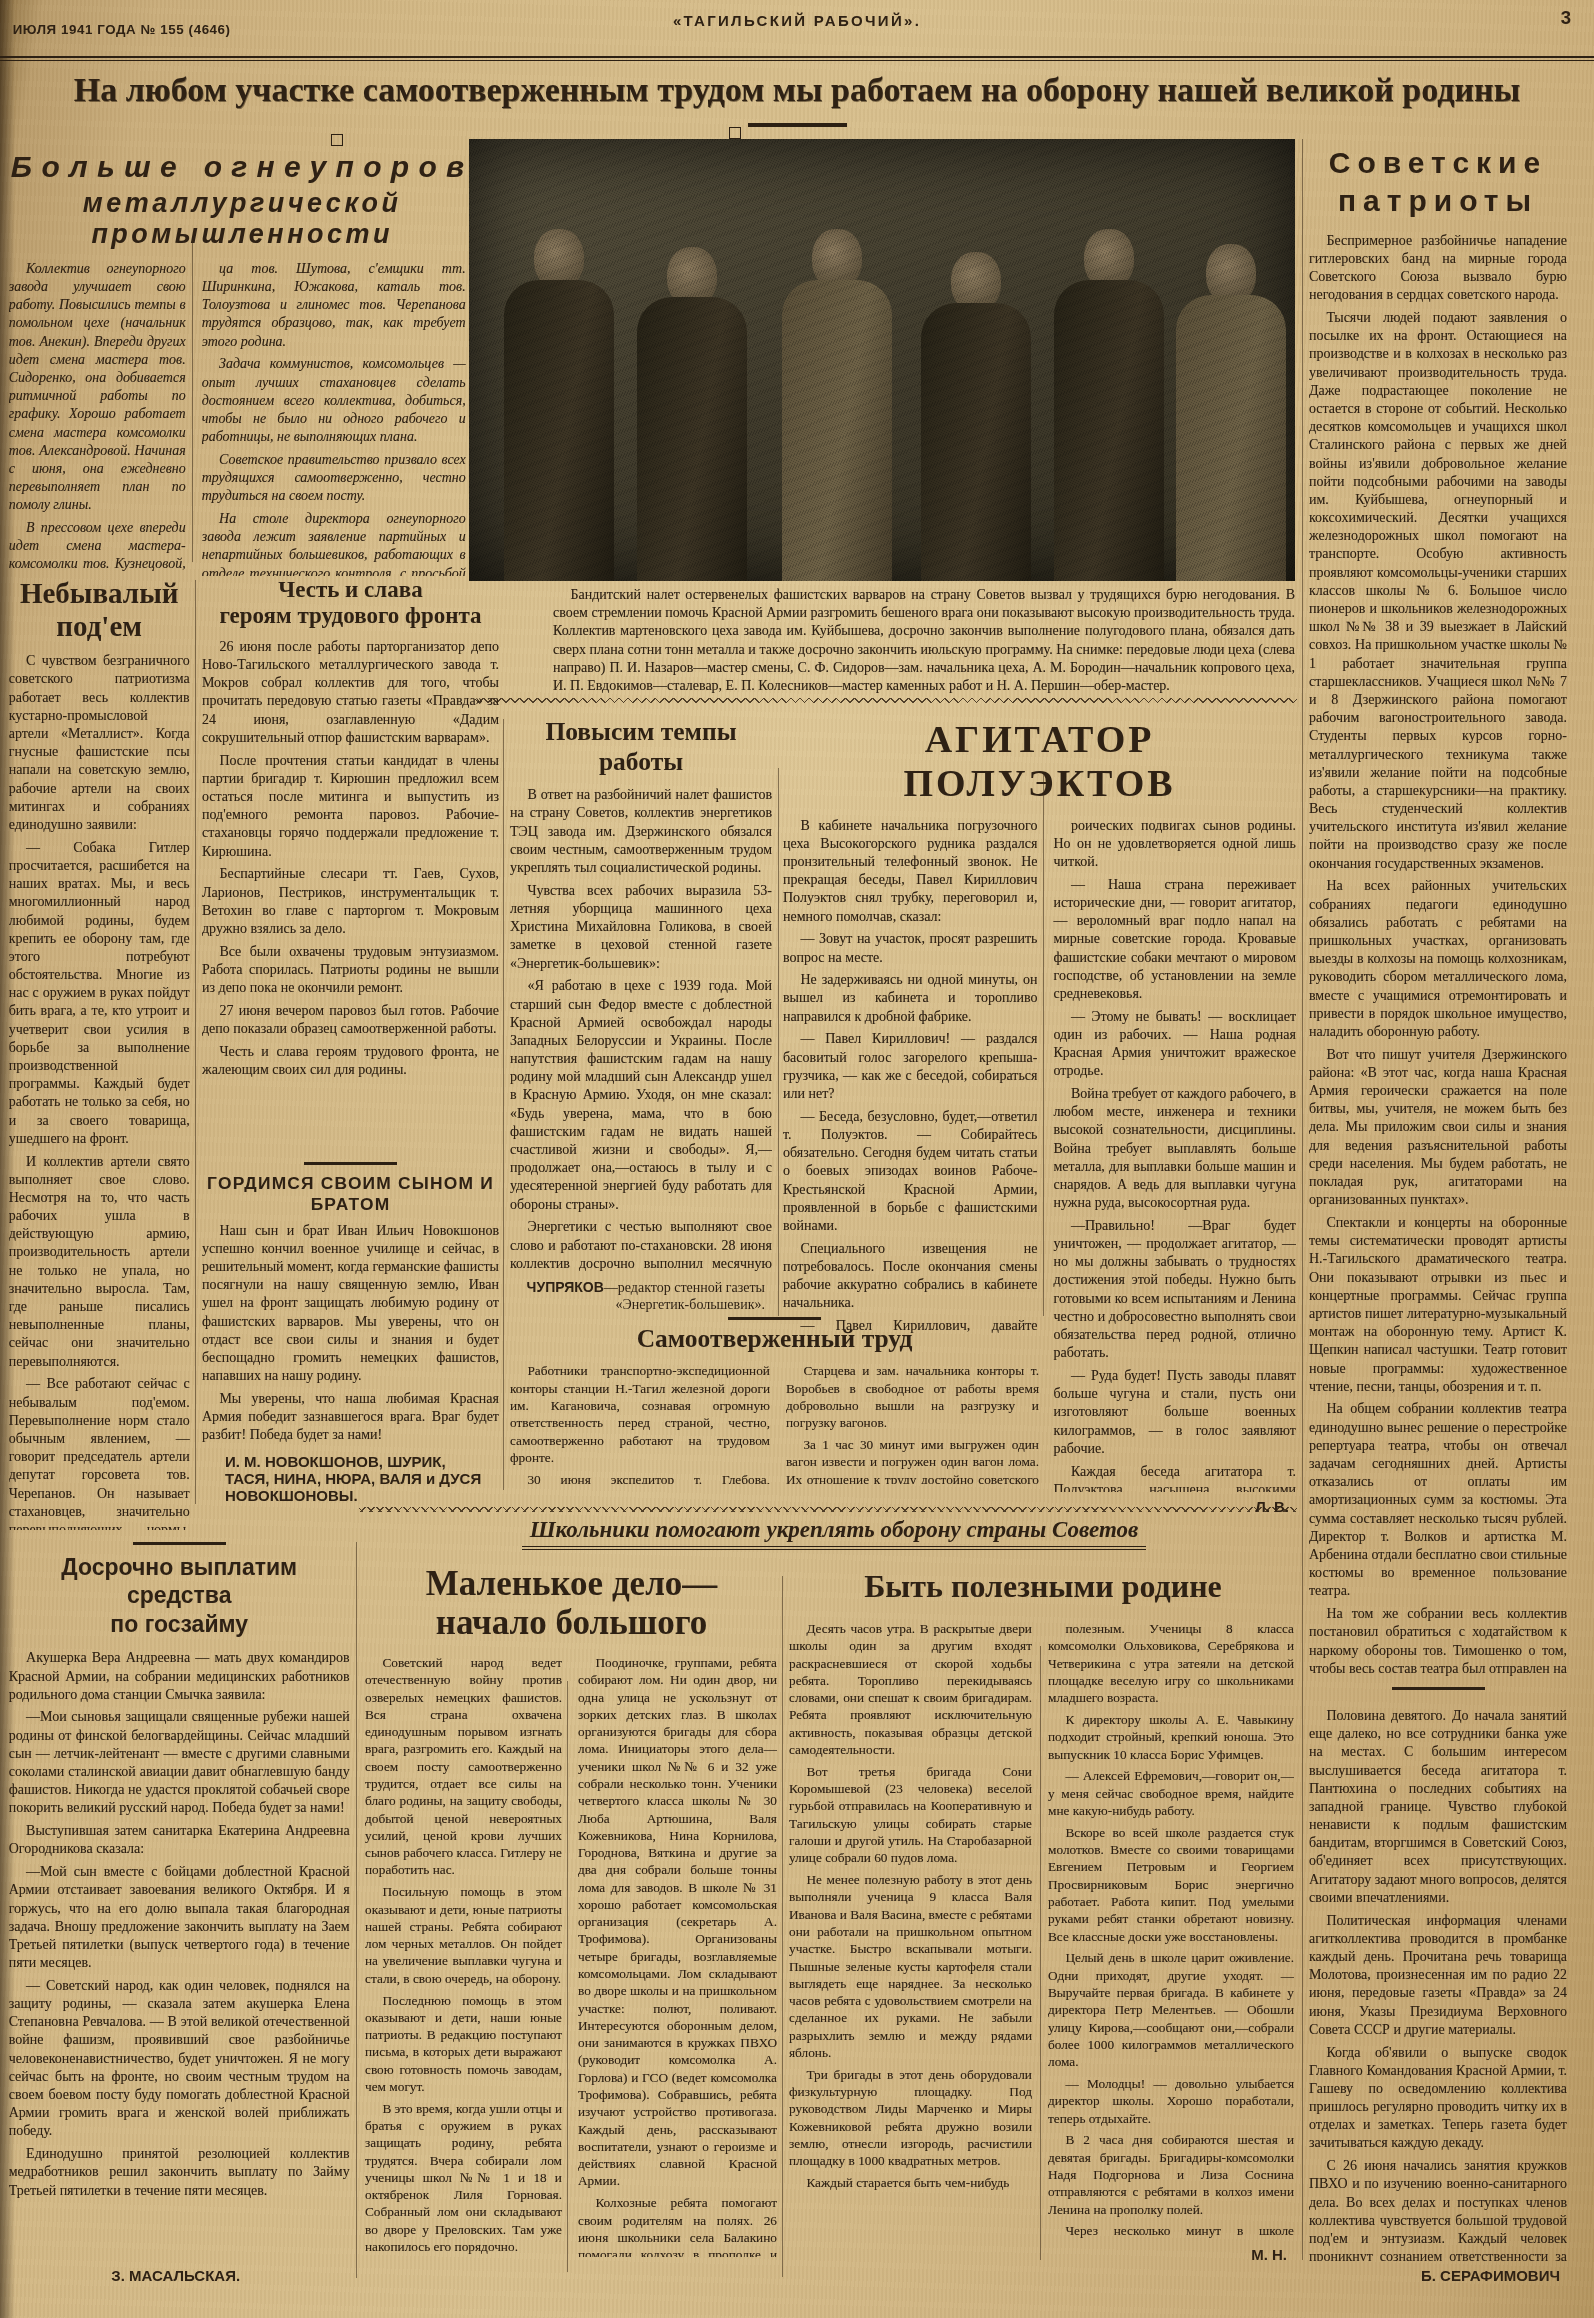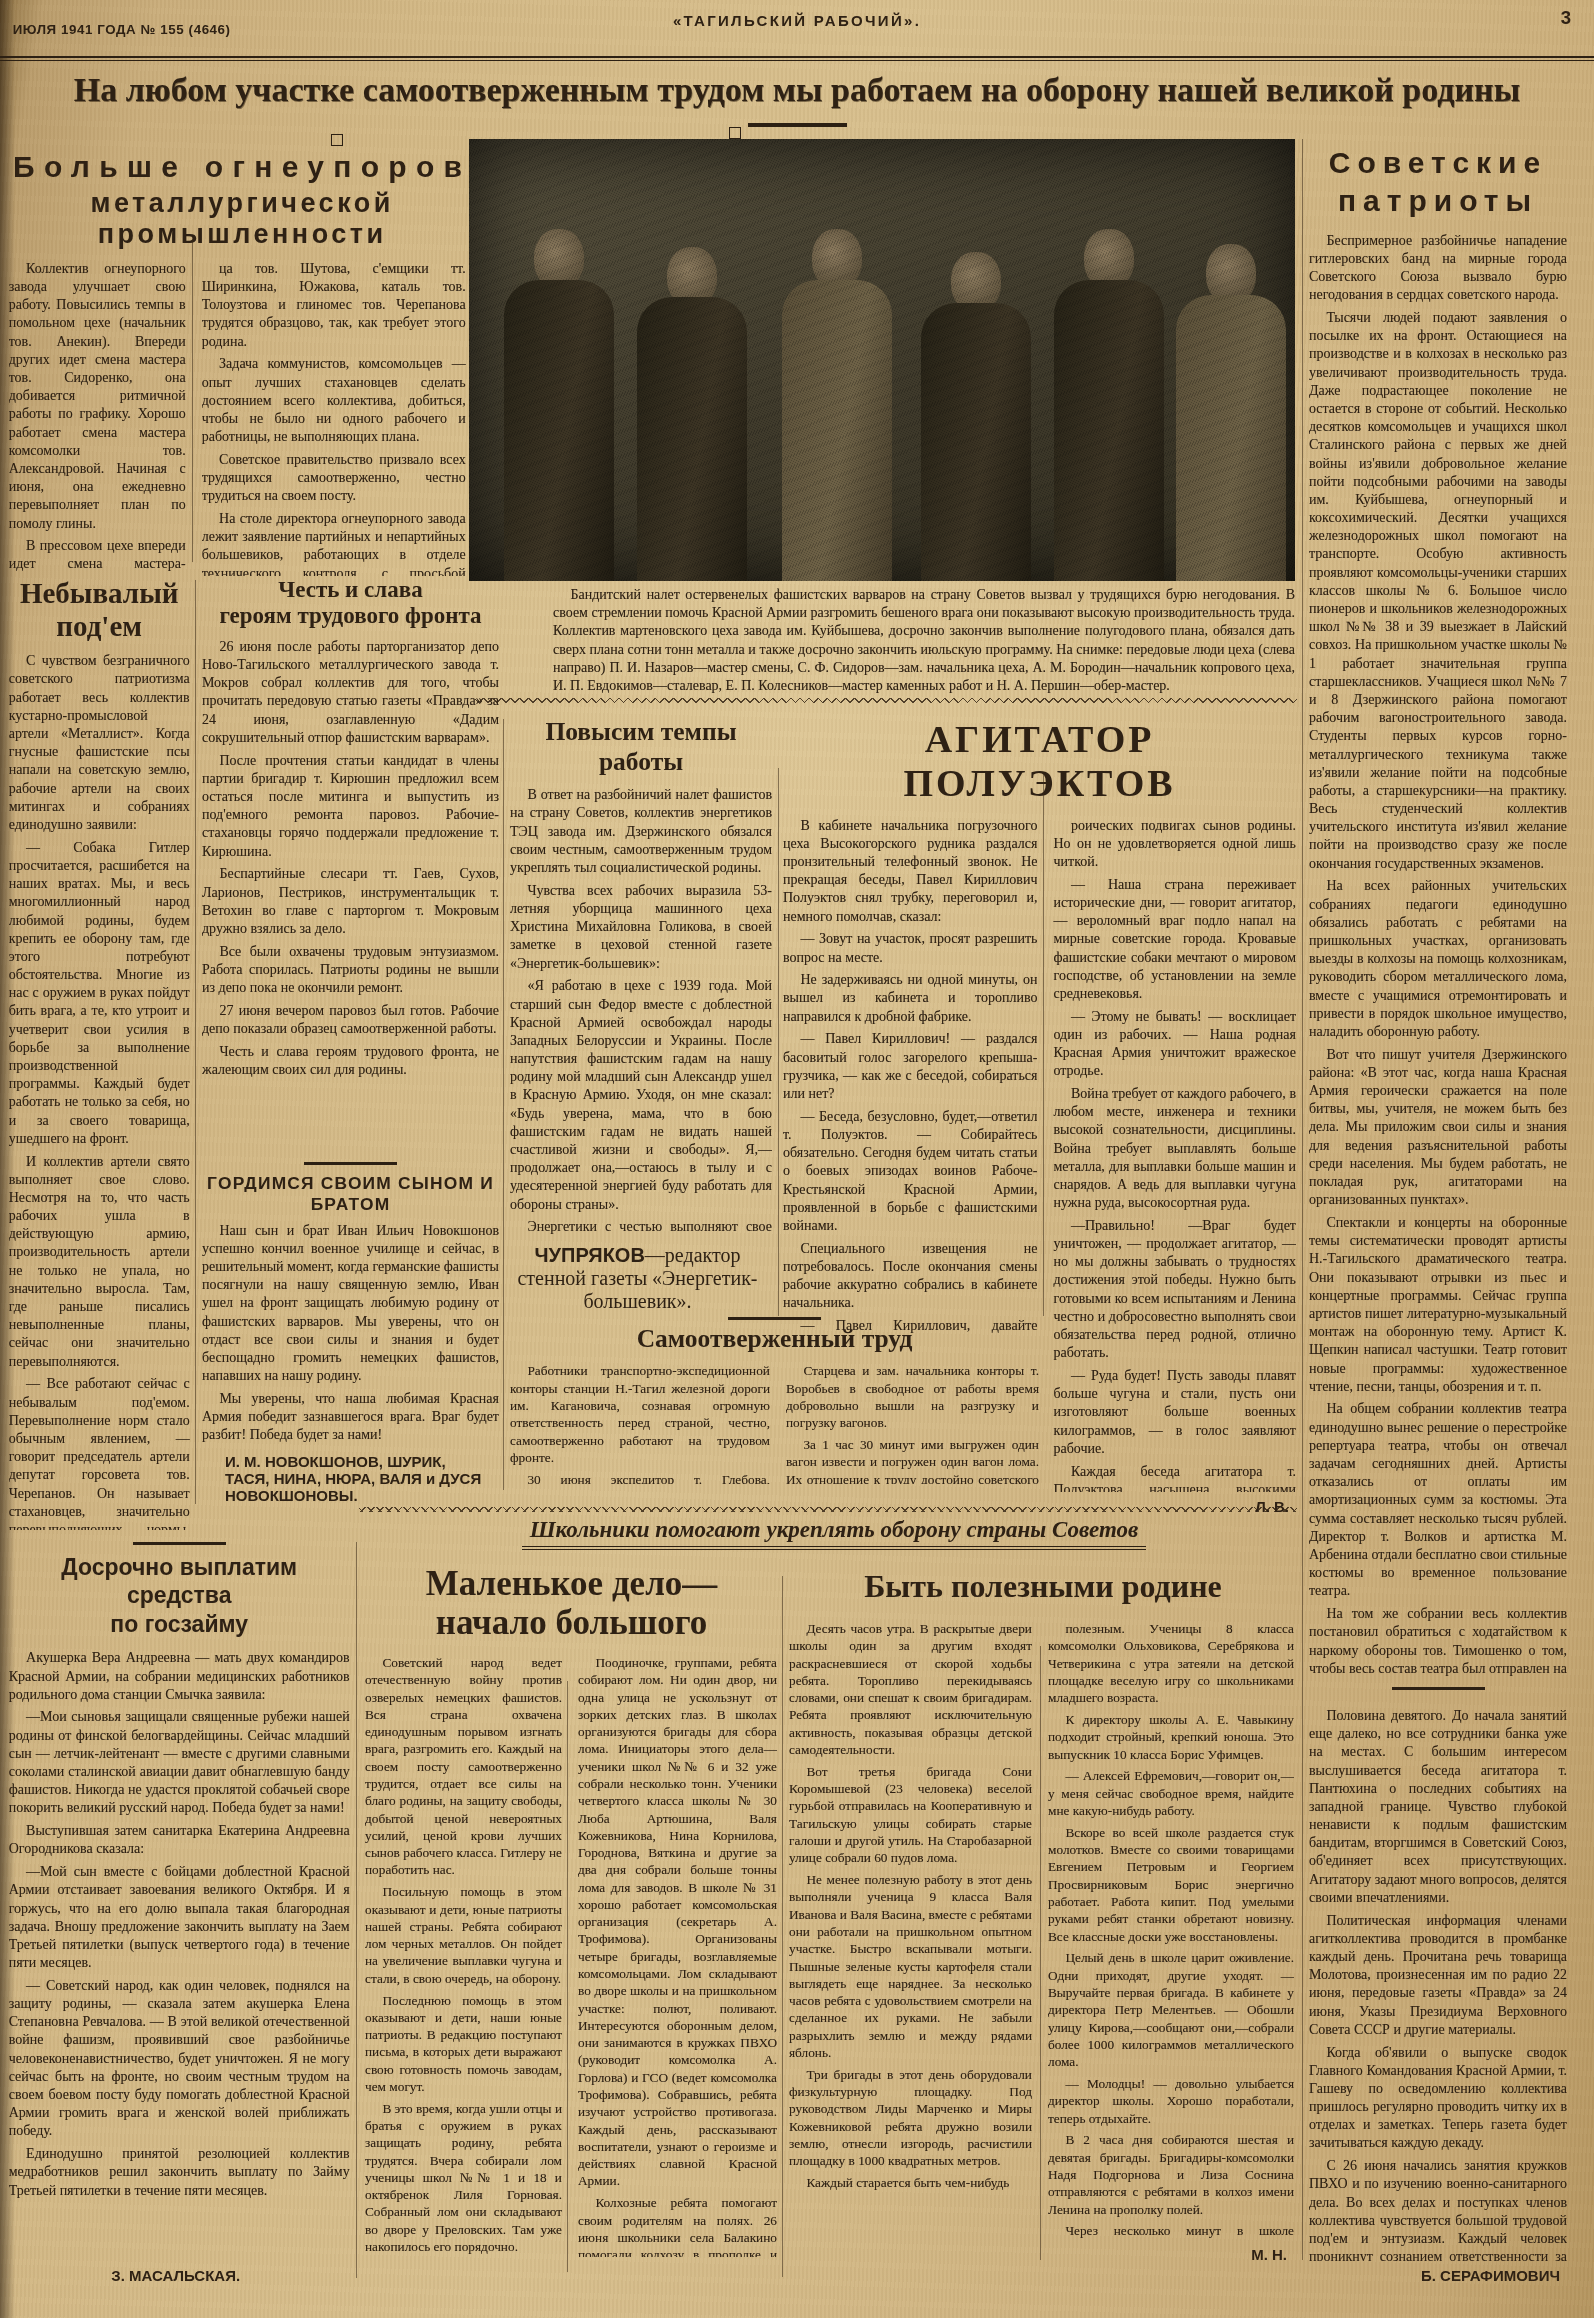--- a/index.html
+++ b/index.html
@@ -80,21 +80,21 @@
   <div class="abs masthead" style="left:0;top:11.6px;width:1594px;text-align:center;">«ТАГИЛЬСКИЙ РАБОЧИЙ».</div>
   <div class="abs pageno" style="right:23px;top:7px;">3</div>
   <div class="hrule-top"></div>
 
   <div class="abs banner" style="left:0;top:71px;">На любом участке самоотверженным трудом мы работаем на оборону нашей великой родины</div>
   <div class="abs" style="left:748px;top:123px;width:99px;height:4px;background:#2c2013;"></div>
 
   <div class="sq" style="left:331px;top:134px;"></div>
   <div class="sq" style="left:729px;top:127px;"></div>
 
-  <div class="abs" style="left:8.7px;top:150px;width:467px;height:430px;overflow:hidden;">
+  <div class="abs" style="left:8.7px;top:150px;width:467px;height:430px;overflow:hidden;font-style:italic;">
     <div class="h-ogne">
       <div class="l1">Больше огнеупоров</div>
       <div class="l2">металлургической промышленности</div>
     </div>
     <div class="cols2 b24" style="margin-top:10.4px;">
       <div style="width:177px;height:316px;overflow:hidden;">
           <p>Коллектив огнеупорного завода улучшает свою работу. Повысились темпы в помольном цехе (начальник тов. Анекин). Впереди других идет смена мастера тов. Сидоренко, она добивается ритмичной работы по графику. Хорошо работает смена мастера комсомолки тов. Александровой. Начиная с июня, она ежедневно перевыполняет план по помолу глины.</p>
           <p>В прессовом цехе впереди идет смена мастера-комсомолки тов. Кузнецовой, она по-большевистски борется за полное использование оборудования.</p>
         </div>
       <div style="width:264px;height:316px;overflow:hidden;">
@@ -178,21 +178,21 @@
   <div class="wavy" style="left:359px;top:1507px;width:938px;"></div>
 
   <div class="abs colblk b24" style="left:510px;top:717px;width:262px;height:596px;">
     <div class="h-serif h-povysim">Повысим темпы работы</div>
     <div class="fill" style="margin-top:9.3px;">
         <p>В ответ на разбойничий налет фашистов на страну Советов, коллектив энергетиков ТЭЦ завода им. Дзержинского обязался своим честным, самоотверженным трудом укреплять тыл социалистической родины.</p>
         <p>Чувства всех рабочих выразила 53-летняя уборщица машинного цеха Христина Михайловна Голикова, в своей заметке в цеховой стенной газете «Энергетик-большевик»:</p>
         <p>«Я работаю в цехе с 1939 года. Мой старший сын Федор вместе с доблестной Красной Армией освобождал народы Западных Белоруссии и Украины. После напутствия фашистским гадам на нашу родину мой младший сын Александр ушел в Красную Армию. Уходя, он мне сказал: «Будь уверена, мама, что в бою фашистским гадам не видать нашей счастливой жизни и свободы». Я,—продолжает она,—остаюсь в тылу и с удесятеренной энергией буду работать для обороны страны».</p>
         <p>Энергетики с честью выполняют свое слово и работают по-стахановски. 28 июня коллектив досрочно выполнил месячную производственную программу.</p>
       </div>
-    <div class="sig" style="text-align:center;font-size:20px;">
+    <div class="sig" style="text-align:right;font-size:14px;">
       <span>ЧУПРЯКОВ</span><span style="font-weight:normal;font-family:'Liberation Serif',serif;">—редактор стенной газеты «Энергетик-большевик».</span>
     </div>
   </div>
 
   <div class="abs" style="left:783px;top:717px;width:513px;height:770px;">
     <div class="h-serif h-agit">АГИТАТОР ПОЛУЭКТОВ</div>
     <div class="cols2 b24" style="margin-top:11.6px;">
       <div style="width:255px;height:524px;overflow:hidden;">
           <p>В кабинете начальника погрузочного цеха Высокогорского рудника раздался пронзительный телефонный звонок. Не прекращая беседы, Павел Кириллович Полуэктов снял трубку, переговорил и, немного помолчав, сказал:</p>
           <p>— Зовут на участок, просят разрешить вопрос на месте.</p>

